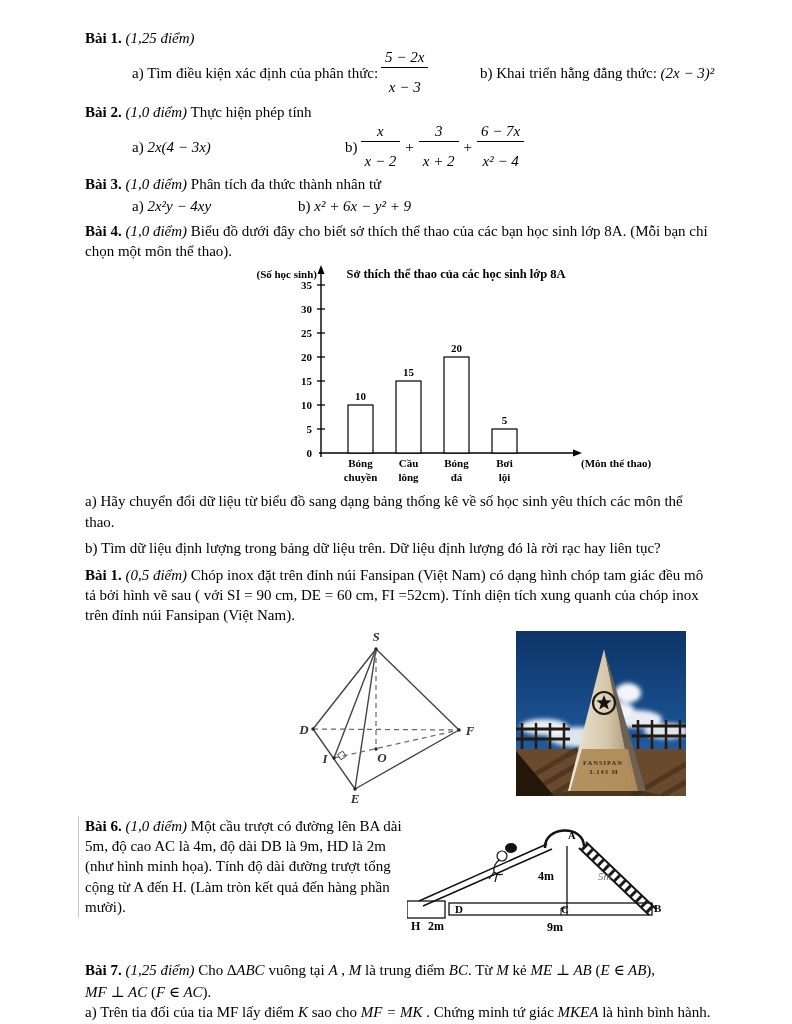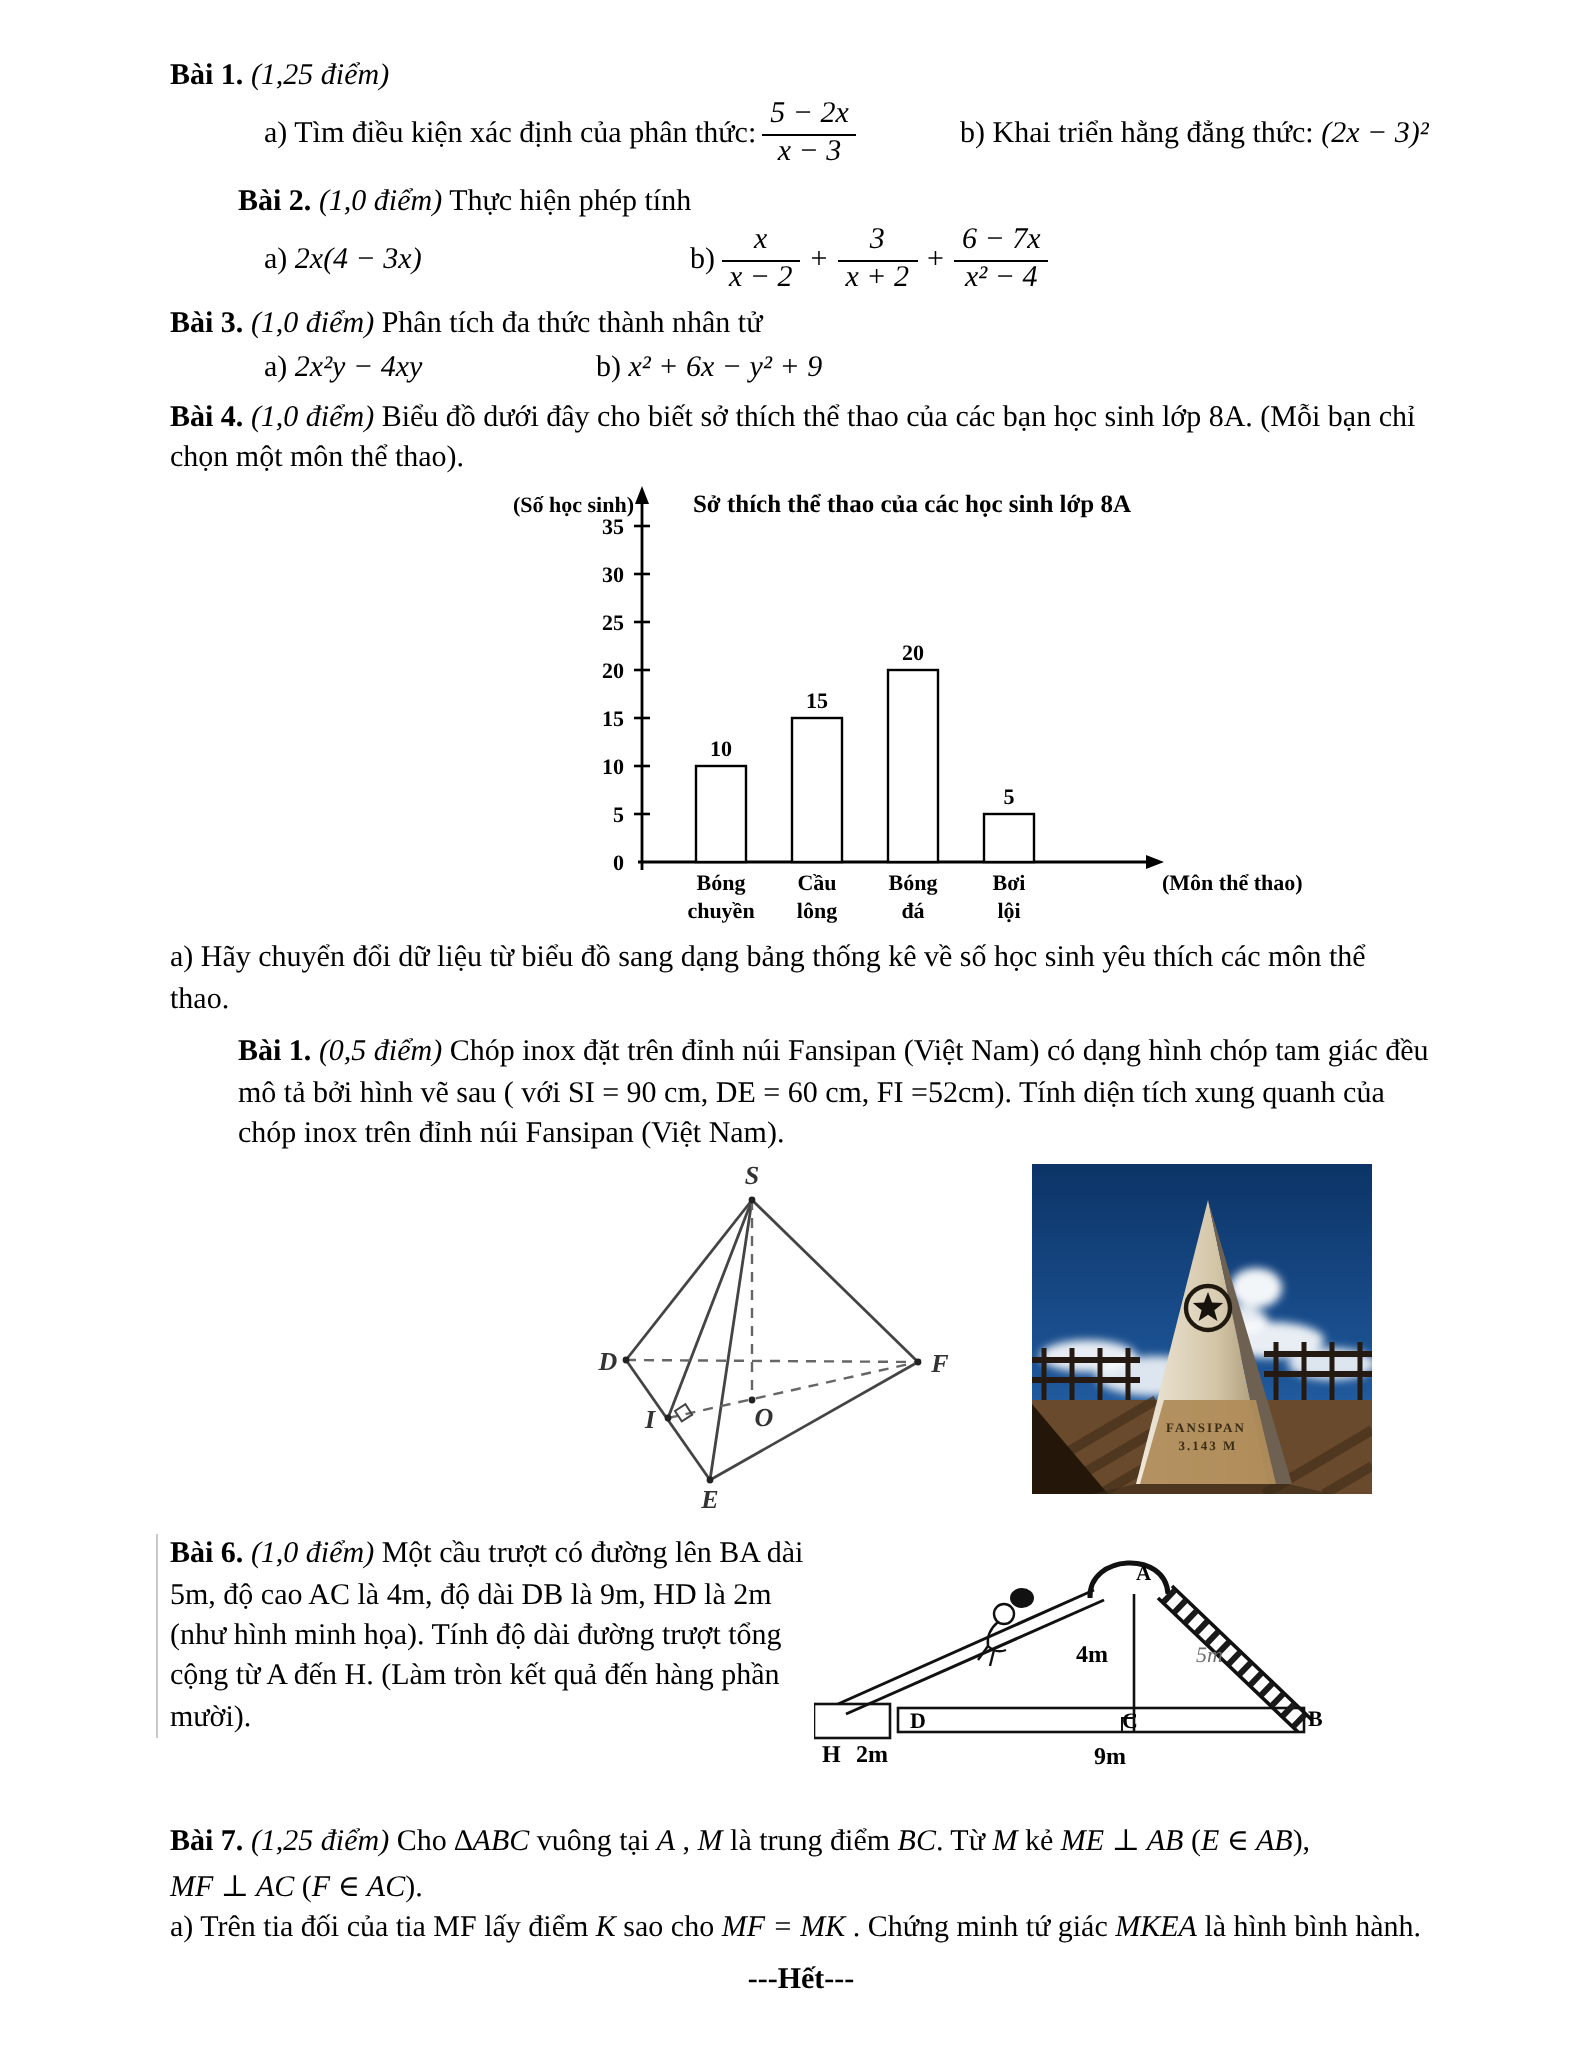--- a/index.html
+++ b/index.html
@@ -12,22 +12,22 @@
   p{margin:0;}
   .bt{font-weight:bold;}
   .pts{font-style:italic;}
   .math{font-style:italic;}
   .pair{display:flex;align-items:center;}
   .pair .col-a{display:flex;align-items:center;flex:0 0 auto;margin-left:47px;}
   .w-b1{width:348px;}
   .w-b2{width:166px;}
   .frac{display:inline-block;vertical-align:middle;text-align:center;line-height:1.05;margin:0 3px;}
   .frac .num{display:block;padding:0 4px 1px;}
-  .frac .den{display:block;border-top:1.3px solid #000;padding:1px 4px 0;}
-  .mt2{margin-top:2px;}.mt4{margin-top:4px;}.mt6{margin-top:6px;margin-left:34px;}.mt8{margin-top:20px;}
+  .frac .den{display:block;border-top:1.3px solid #000;padding:12px 4px 0;}
+  .mt2{margin-top:2px;}.mt4{margin-top:4px;}.mt6{margin-top:6px;}.mt8{margin-top:20px;}
   .chart-wrap{margin:4px 0 0 166px;}
   svg{font-family:inherit;display:block;}
   .figs{display:flex;margin-left:213px;gap:18px;align-items:flex-start;}
   .b6row{display:flex;margin-top:8px;align-items:flex-start;}
   .b6text{width:320px;flex:0 0 auto;border-left:1px solid #c9c9c9;margin-left:-7px;padding-left:6px;}
   .b6fig{margin-left:2px;margin-top:2px;}
   .footer{text-align:center;font-weight:bold;margin-top:6px;}
   .plusop{margin:0 2px;}
 </style>
 </head>
@@ -124,20 +124,21 @@
           <text x="253.5" y="159" text-anchor="middle" font-size="11" font-weight="bold" fill="#000">5</text>
           <text x="253.5" y="202" text-anchor="middle" font-size="11" font-weight="bold" fill="#000">Bơi</text>
           <text x="253.5" y="216" text-anchor="middle" font-size="11" font-weight="bold" fill="#000">lội</text>
           <text x="205" y="13" text-anchor="middle" font-size="12.5" font-weight="bold" fill="#000">Sở thích thể thao của các học sinh lớp 8A</text>
           <text x="66" y="13" text-anchor="end" font-size="11" font-weight="bold" fill="#000">(Số học sinh)</text>
           <text x="330" y="202" font-size="11" font-weight="bold" fill="#000">(Môn thể thao)</text>
         </svg>
     </div>
 
     <p class="mt4">a) Hãy chuyển đổi dữ liệu từ biểu đồ sang dạng bảng thống kê về số học sinh yêu thích các môn thể thao.</p>
+    <p class="mt6">b) Tìm dữ liệu định lượng trong bảng dữ liệu trên. Dữ liệu định lượng đó là rời rạc hay liên tục?</p>
 
     <p class="mt6"><b class="bt">Bài 1.</b> <i class="pts">(0,5 điểm)</i> <span>Chóp inox đặt trên đỉnh núi Fansipan (Việt Nam) có dạng hình chóp tam giác đều mô tả bởi hình vẽ sau ( với SI = 90 cm,  DE = 60 cm,  FI =52cm). Tính diện tích xung quanh của chóp inox trên đỉnh núi Fansipan (Việt Nam).</span></p>
 
     <div class="figs">
 
       <svg width="200" height="182" viewBox="0 0 200 182">
         <g stroke="#444" stroke-width="1.4" fill="none">
           <path d="M78,23 L15,103"></path>
             <path d="M78,23 L161,104"></path>
             <path d="M78,23 L57,163"></path>

